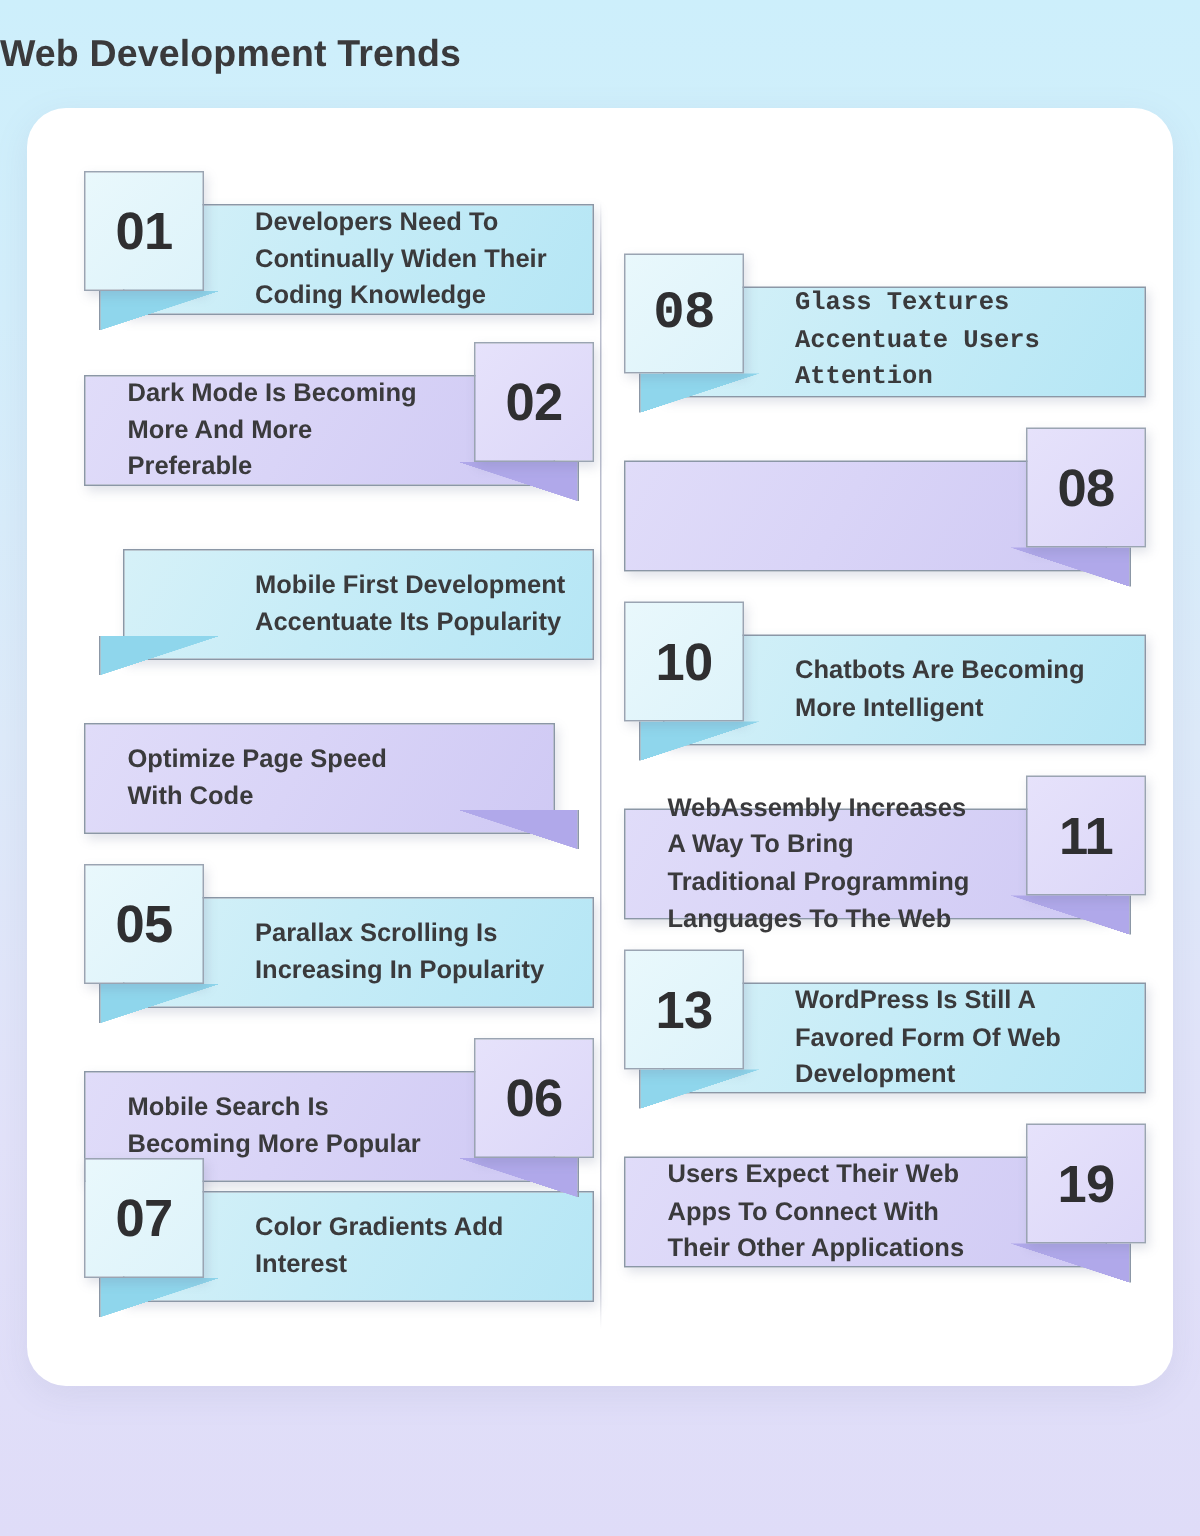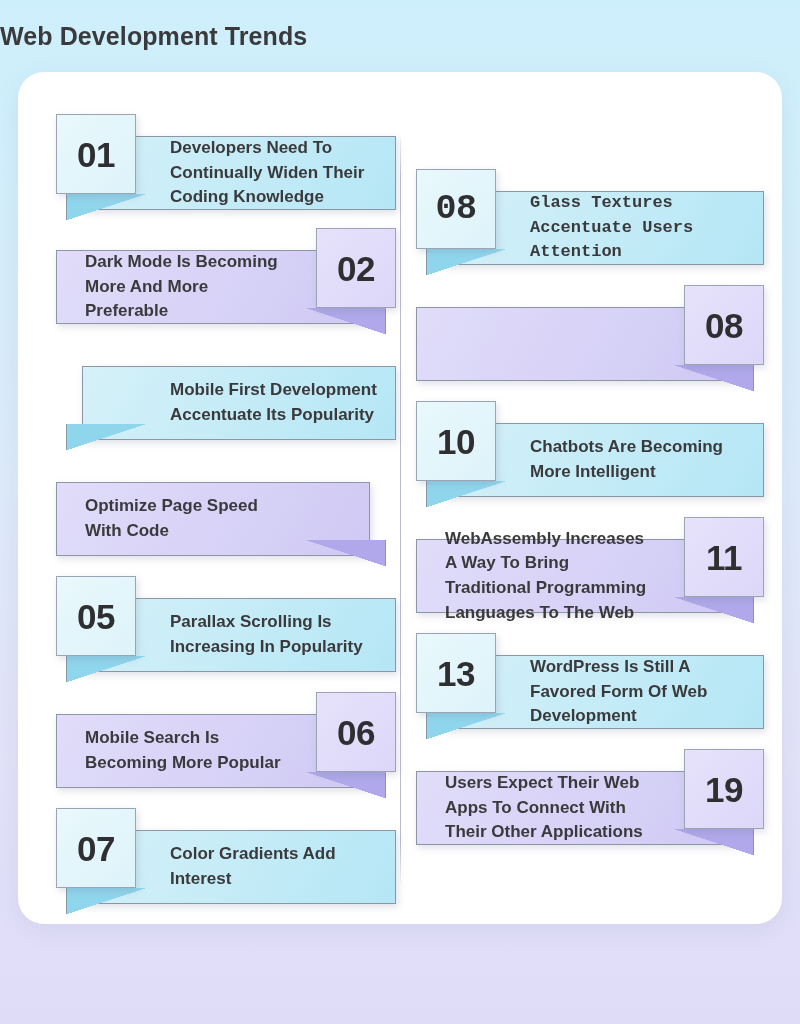--- a/index.html
+++ b/index.html
@@ -170,21 +170,21 @@
         <div class="caption">Parallax Scrolling Is Increasing In Popularity</div>
       </div>
       <div class="item purple" style="top: 620px;">
         <div class="bar"></div>
         <div class="fold"></div>
         <div class="numbox">
           <span class="num">06</span>
         </div>
         <div class="caption">Mobile Search Is Becoming More Popular</div>
       </div>
-      <div class="item cyan" style="top: 736px;">
+      <div class="item cyan" style="top: 700px;">
         <div class="bar"></div>
         <div class="fold"></div>
         <div class="numbox">
           <span class="num">07</span>
         </div>
         <div class="caption">Color Gradients Add Interest</div>
       </div>
     </div>
   <div class="column" id="column-right">
       <div class="item cyan" style="top: 97px; font-family: Liberation Mono, monospace;">

